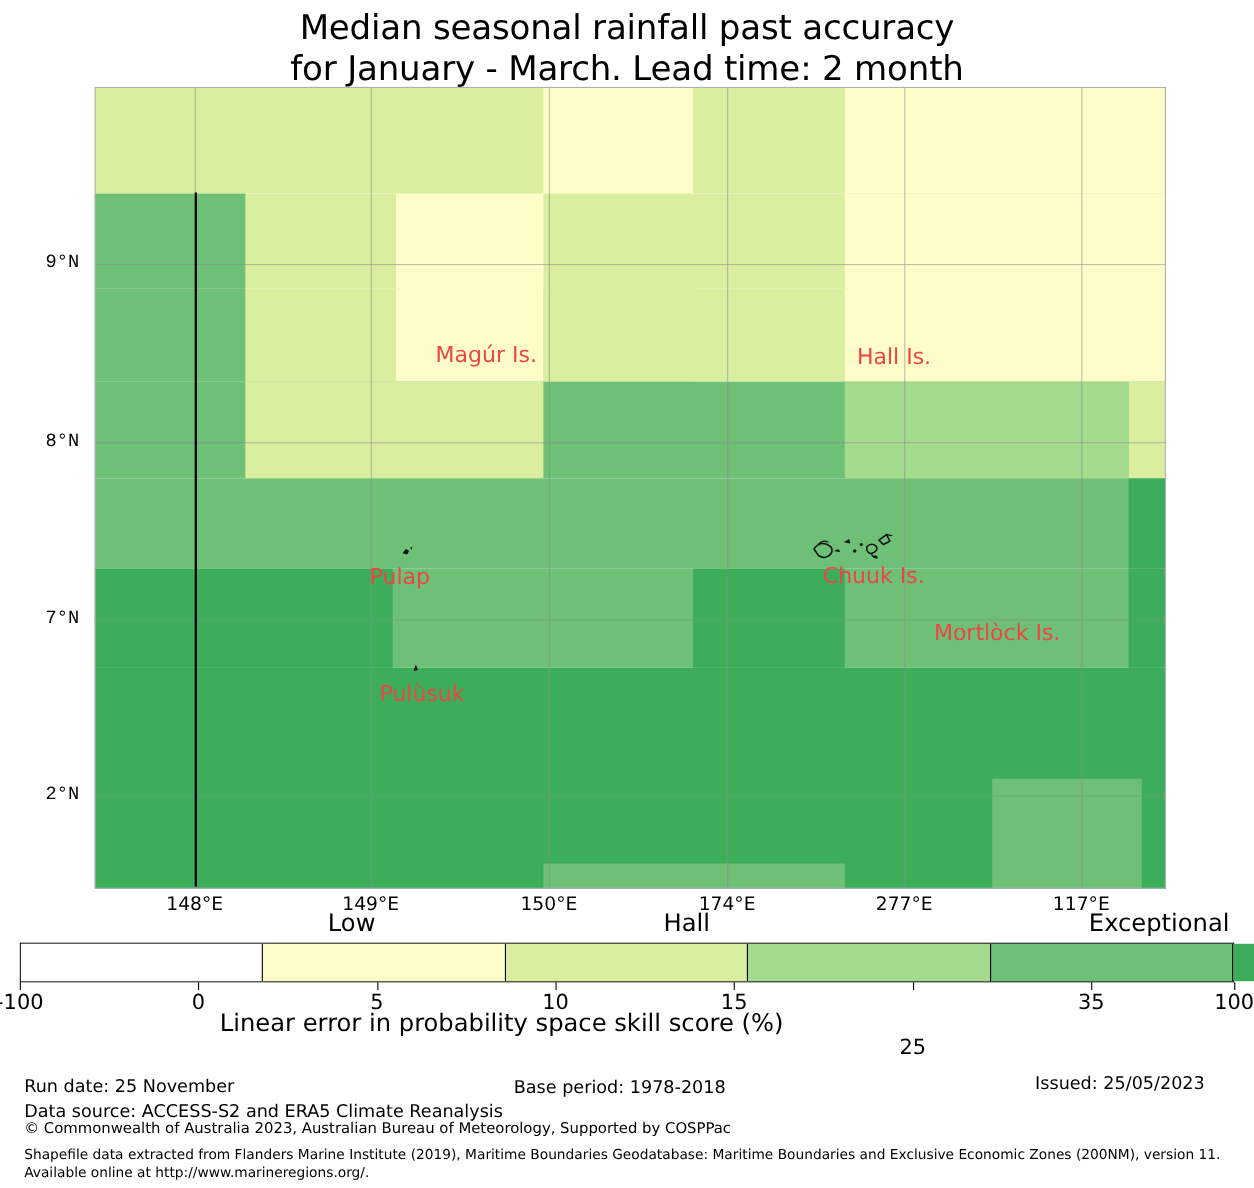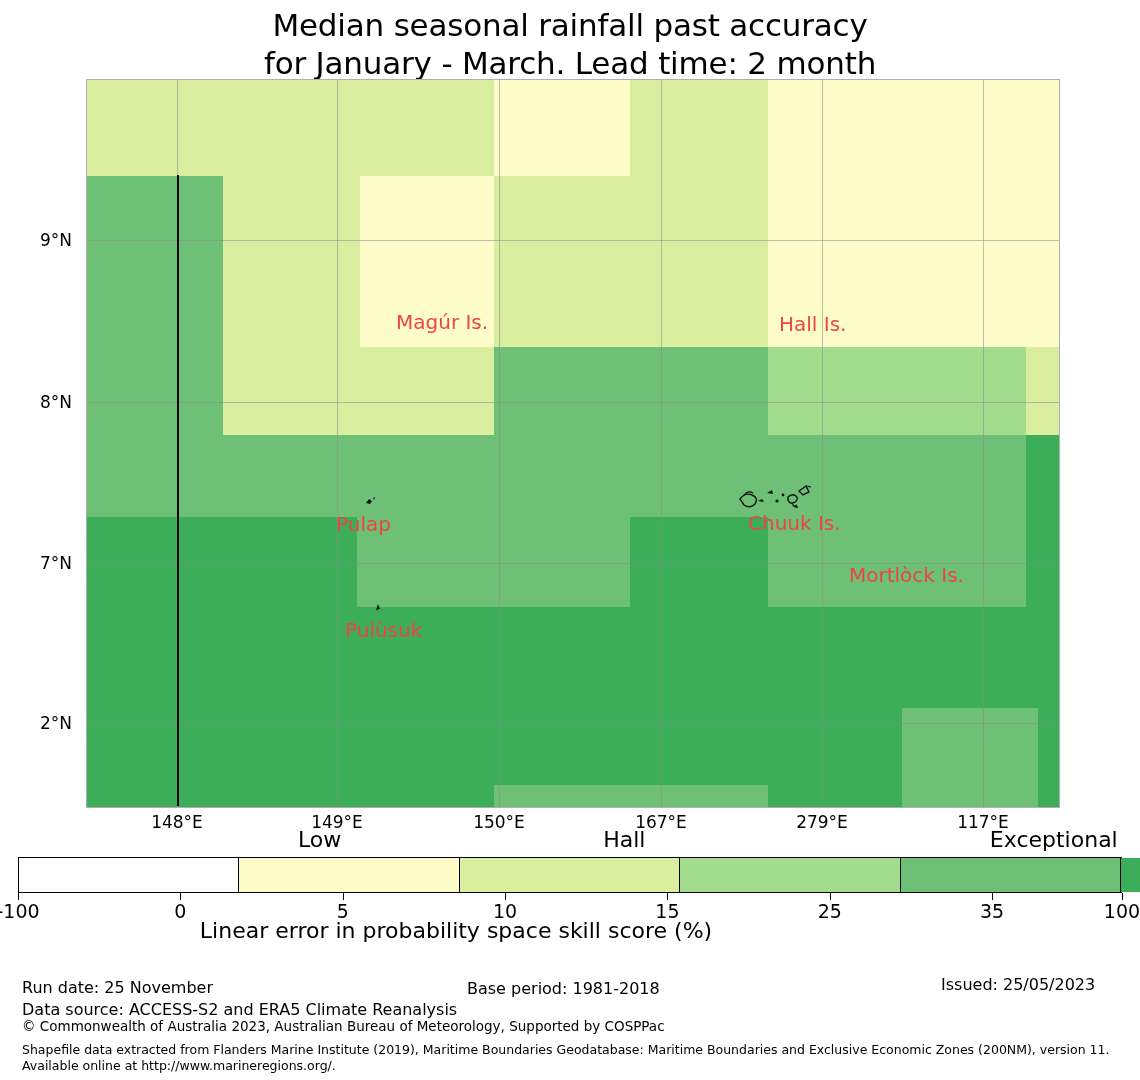--- a/index.html
+++ b/index.html
@@ -68,21 +68,21 @@
   
   .ytick-label {
     position: absolute;
     right: 1060px;
     width: 0;
     font-size: 17px;
     text-align: right;
     white-space: nowrap;
   }
   .ytick-label span {
-    position: absolute; right: 8px; top: -10px; white-space: nowrap;
+    position: absolute; right: 8px; top: -10px; white-space: nowrap; font-family: Liberation Mono, monospace;
   }
   .xtick-label {
     position: absolute;
     top: 812px;
     font-size: 17px;
     transform: translateX(-50%);
     white-space: nowrap;
   }
 
   
@@ -199,33 +199,33 @@
     <div class="cbar-ticklabel" style="left: 0px;">-100</div>
     <div class="cbar-tick" style="left: 162.353px;"></div>
     <div class="cbar-ticklabel" style="left: 162.353px;">0</div>
     <div class="cbar-tick" style="left: 324.706px;"></div>
     <div class="cbar-ticklabel" style="left: 324.706px;">5</div>
     <div class="cbar-tick" style="left: 487.059px;"></div>
     <div class="cbar-ticklabel" style="left: 487.059px;">10</div>
     <div class="cbar-tick" style="left: 649.412px;"></div>
     <div class="cbar-ticklabel" style="left: 649.412px;">15</div>
     <div class="cbar-tick" style="left: 811.765px;"></div>
-    <div class="cbar-ticklabel" style="left: 811.765px;">25</div>
+    <div class="cbar-ticklabel" style="left: 811.765px; margin-top: 41px;">25</div>
     <div class="cbar-tick" style="left: 974.118px;"></div>
     <div class="cbar-ticklabel" style="left: 974.118px;">35</div>
     <div class="cbar-tick" style="left: 1104px;"></div>
     <div class="cbar-ticklabel" style="left: 1104px;">100</div>
     <div class="cbar-cat" style="left: 261.648px;">Low</div>
     <div class="cbar-cat" style="left: 566.352px;">Hall</div>
     <div class="cbar-cat" style="left: 995.808px;">Exceptional</div>
   </div>
 <div id="cbar-axislabel">Linear error in probability space skill score (%)</div>
 
 <div class="foot" id="foot-rundate">Run date: 25 November</div>
-<div class="foot" id="foot-baseperiod">Base period: 1981-2018</div>
+<div class="foot" id="foot-baseperiod">Base period: 1978-2018</div>
 <div class="foot" id="foot-issued">Issued: 25/05/2023</div>
 <div class="foot" id="foot-datasource">Data source: ACCESS-S2 and ERA5 Climate Reanalysis</div>
 <div class="foot" id="foot-copyright">© Commonwealth of Australia 2023, Australian Bureau of Meteorology, Supported by COSPPac</div>
 <div id="foot-shapefile">Shapefile data extracted from Flanders Marine Institute (2019), Maritime Boundaries Geodatabase: Maritime Boundaries and Exclusive Economic Zones (200NM), version 11. Available online at http://www.marineregions.org/.</div>
 
 <div class="place-label" style="left: 396px; top: 310px;">Magúr Is.</div>
 <div class="place-label" style="left: 779px; top: 312px;">Hall Is.</div>
 <div class="place-label" style="left: 336px; top: 512px;">Pulap</div>
 <div class="isle-mark" style="left: 358px; top: 494px;"><svg width="26" height="16" viewBox="0 0 26 16">
       <path d="M8 9 L11 5 L14 7 L12 10 Z" fill="#111"></path>
@@ -258,15 +258,15 @@
   </div>
 <div class="ytick-label" style="top: 563px;">
     <span>7°N</span>
   </div>
 <div class="ytick-label" style="top: 723px;">
     <span>2°N</span>
   </div>
 <div class="xtick-label" style="left: 177px;">148°E</div>
 <div class="xtick-label" style="left: 337px;">149°E</div>
 <div class="xtick-label" style="left: 499px;">150°E</div>
-<div class="xtick-label" style="left: 661px;">167°E</div>
-<div class="xtick-label" style="left: 822px;">279°E</div>
+<div class="xtick-label" style="left: 661px;">174°E</div>
+<div class="xtick-label" style="left: 822px;">277°E</div>
 <div class="xtick-label" style="left: 983px;">117°E</div>
 
 </body></html>

